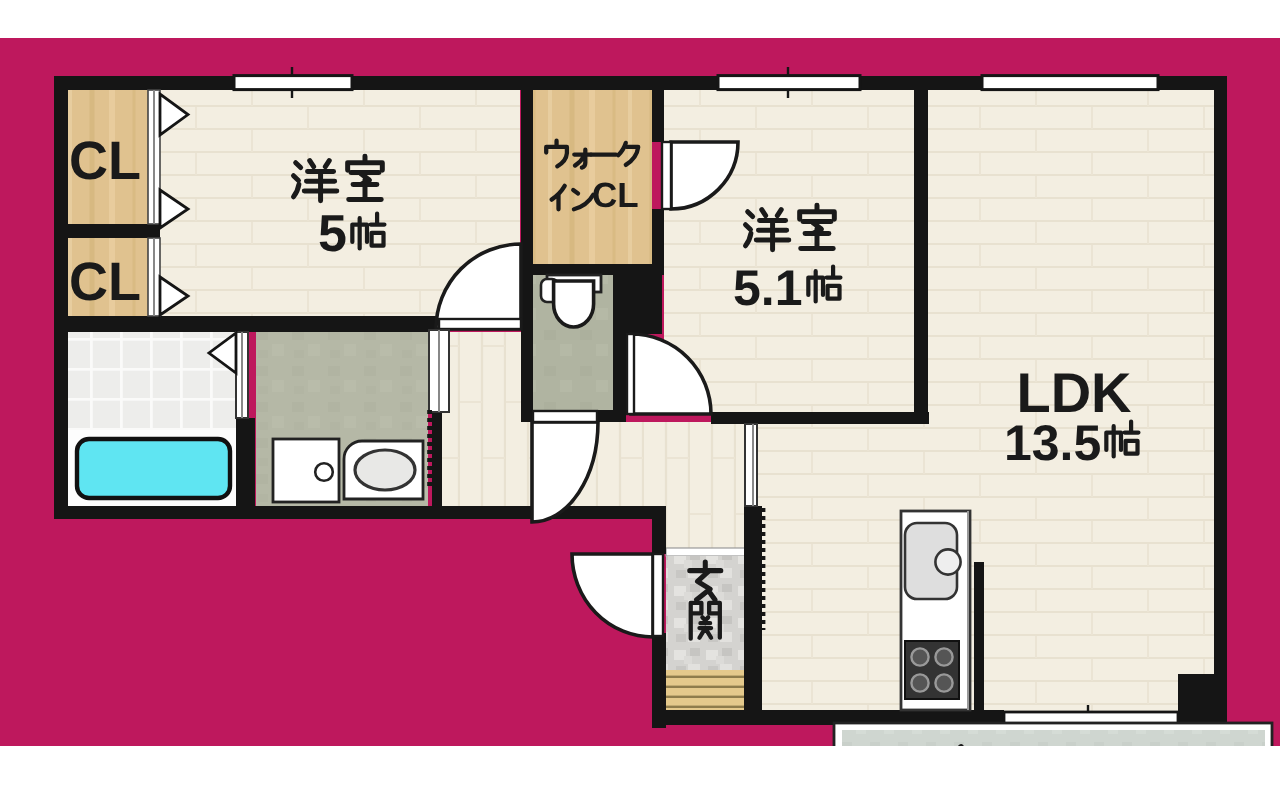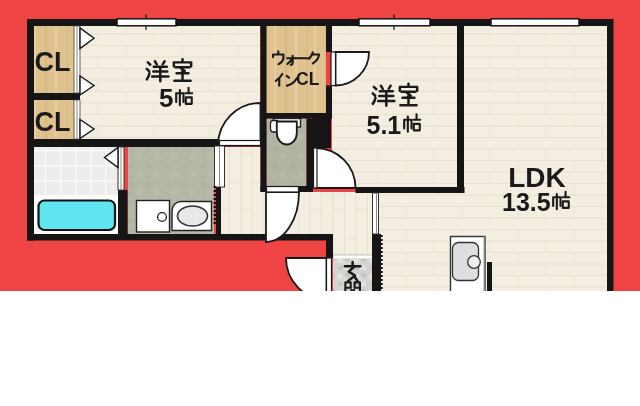--- a/index.html
+++ b/index.html
@@ -1,16 +1,16 @@
 <!DOCTYPE html>
 <html><head>
 <meta charset="utf-8">
 <style>
   html,body{margin:0;padding:0;background:#fff;}
-  #plan{position:relative;width:640px;height:291px;background:#ef4444;font-family:"Liberation Sans",sans-serif;}
+  #plan{position:relative;width:640px;height:354px;background:#be185d;font-family:"Liberation Sans",sans-serif;margin-top:19px;}
   svg{position:absolute;left:0;top:0;}
   text{font-family:"Liberation Sans",sans-serif;font-weight:bold;fill:#1a1a1a;}
 </style>
 </head>
 <body>
 <div id="plan">
 <svg width="640" height="406" viewBox="0 0 640 406">
 <defs>
   <pattern id="plankH" width="56" height="23" patternUnits="userSpaceOnUse">
     <rect width="56" height="23" fill="#f3eee1"></rect>

